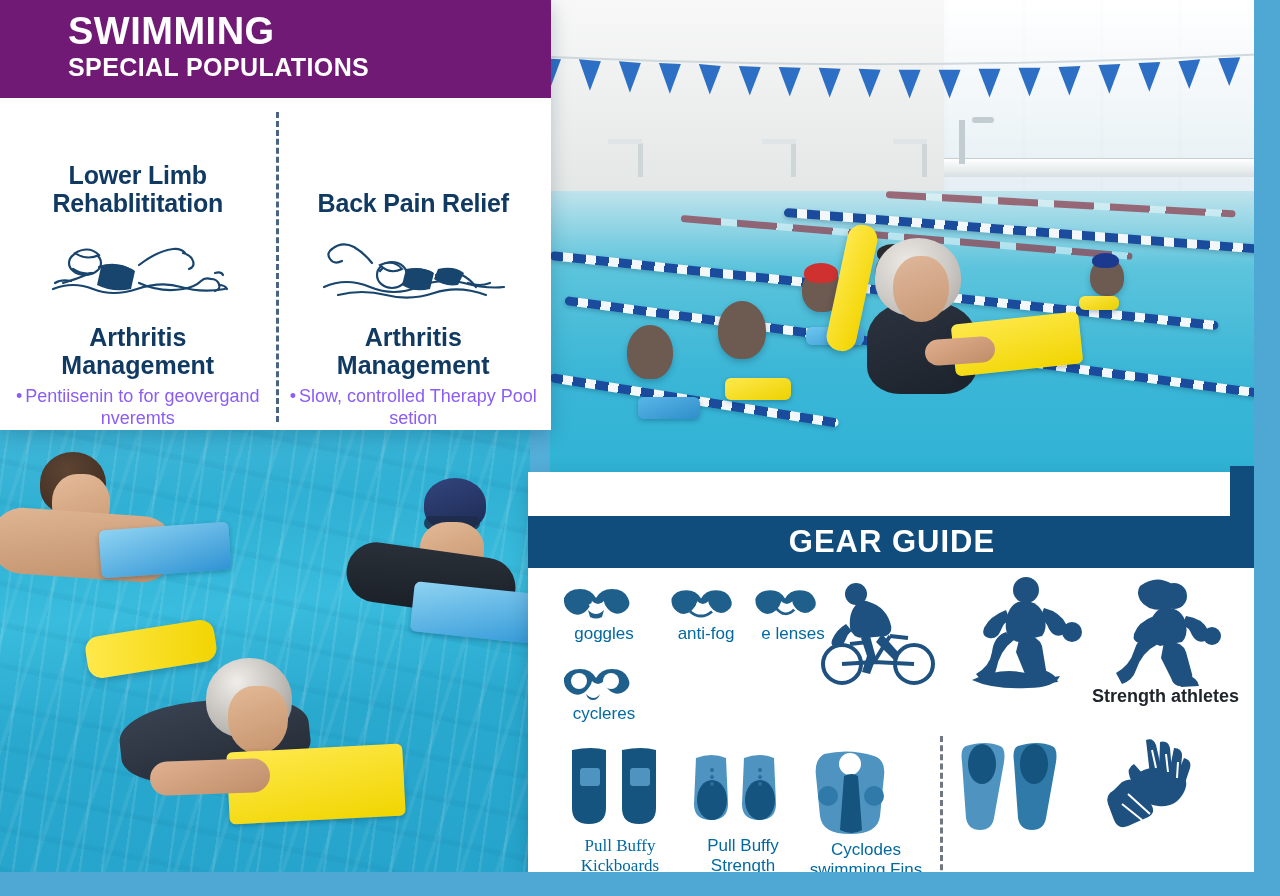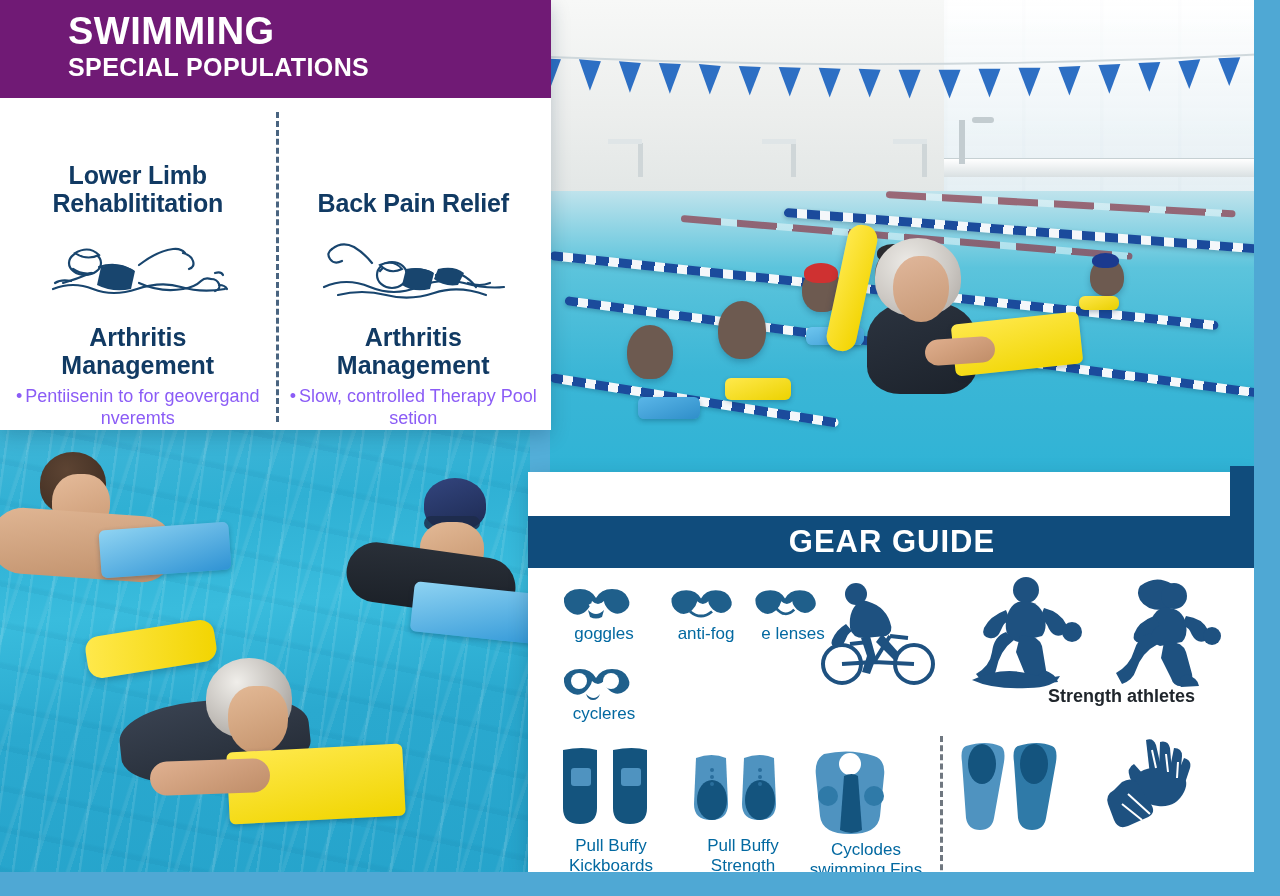--- a/index.html
+++ b/index.html
@@ -425,21 +425,21 @@
         <svg width="76" height="38" viewBox="0 0 76 38">
           <path d="M6 12 q 4 -9 16 -9 q 11 0 16 9 q 5 -9 16 -9 q 12 0 16 9 q 4 8 -3 13 q -8 6 -16 -1 q -5 -5 -5 -9 q -6 6 -12 0 q -1 5 -6 10 q -8 7 -16 1 q -7 -5 -6 -14 z" fill="#1f5f8b"></path>
           <circle cx="21" cy="15" r="8" fill="#fff"></circle>
           <circle cx="53" cy="15" r="8" fill="#fff"></circle>
           <path d="M28 28 q 8 8 14 0 q -2 6 -7 6 q -5 0 -7 -6 z" fill="#1f5f8b"></path>
         </svg>
         <div class="gear-label">cycleres</div>
       </div>
 
 
-      <div class="gear-cell" style="left:23px;top:176px;width:120px;">
+      <div class="gear-cell" style="left:32px;top:176px;width:120px;font-family:Liberation Serif, serif;">
         <svg width="112" height="92" viewBox="0 0 112 92">
           <path d="M12 6 q 20 -4 34 0 l 0 58 q 0 16 -17 16 q -17 0 -17 -16 z" fill="#14547e"></path>
           <rect x="20" y="24" width="20" height="18" rx="3" fill="#4f93c0"></rect>
           <path d="M62 6 q 20 -4 34 0 l 0 58 q 0 16 -17 16 q -17 0 -17 -16 z" fill="#14547e"></path>
           <rect x="70" y="24" width="20" height="18" rx="3" fill="#4f93c0"></rect>
         </svg>
         <div class="gear-label">Pull Buffy Kickboards</div>
       </div>
 
       <div class="gear-cell" style="left:158px;top:180px;width:114px;">
@@ -538,21 +538,21 @@
             <path d="M66 44 q -16 6 -20 18 q -2 8 6 9 q 8 1 11 -8 q 3 -8 9 -10 z"></path>
             <path d="M98 44 q 16 2 22 14 q 4 8 -3 11 q -8 3 -13 -6 q -3 -8 -10 -10 z"></path>
             <circle cx="124" cy="64" r="9"></circle>
             <path d="M76 70 q 18 -2 22 10 l 6 22 q 2 10 -8 12 q -10 2 -13 -8 l -10 -20 z"></path>
             <path d="M70 72 q -16 8 -22 26 q -3 10 -14 14 l -6 -11 q 14 -8 18 -22 q 4 -14 16 -18 z"></path>
             <path d="M98 102 q 12 4 13 12 l -18 1 q -5 -8 5 -13 z"></path>
           </g>
         </svg>
       </div>
 
-      <div class="athlete-label" style="left:520px;top:118px;text-align:center;">Strength athletes</div>
+      <div class="athlete-label" style="left:564px;top:118px;text-align:center;">Strength athletes</div>
     </div>
   </div>
 
   <div class="navy-notch"></div>
   <div class="right-rail"></div>
   <div class="bottom-rail"></div>
 
 </div>
 
 </body></html>

